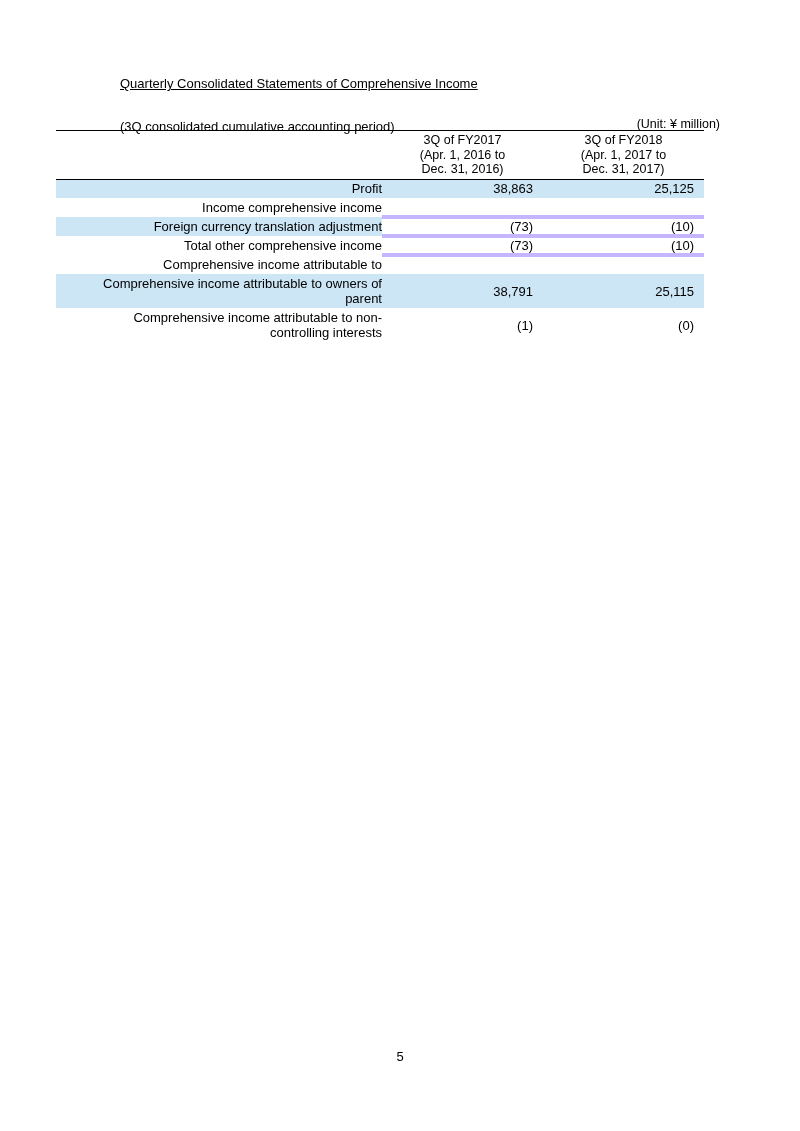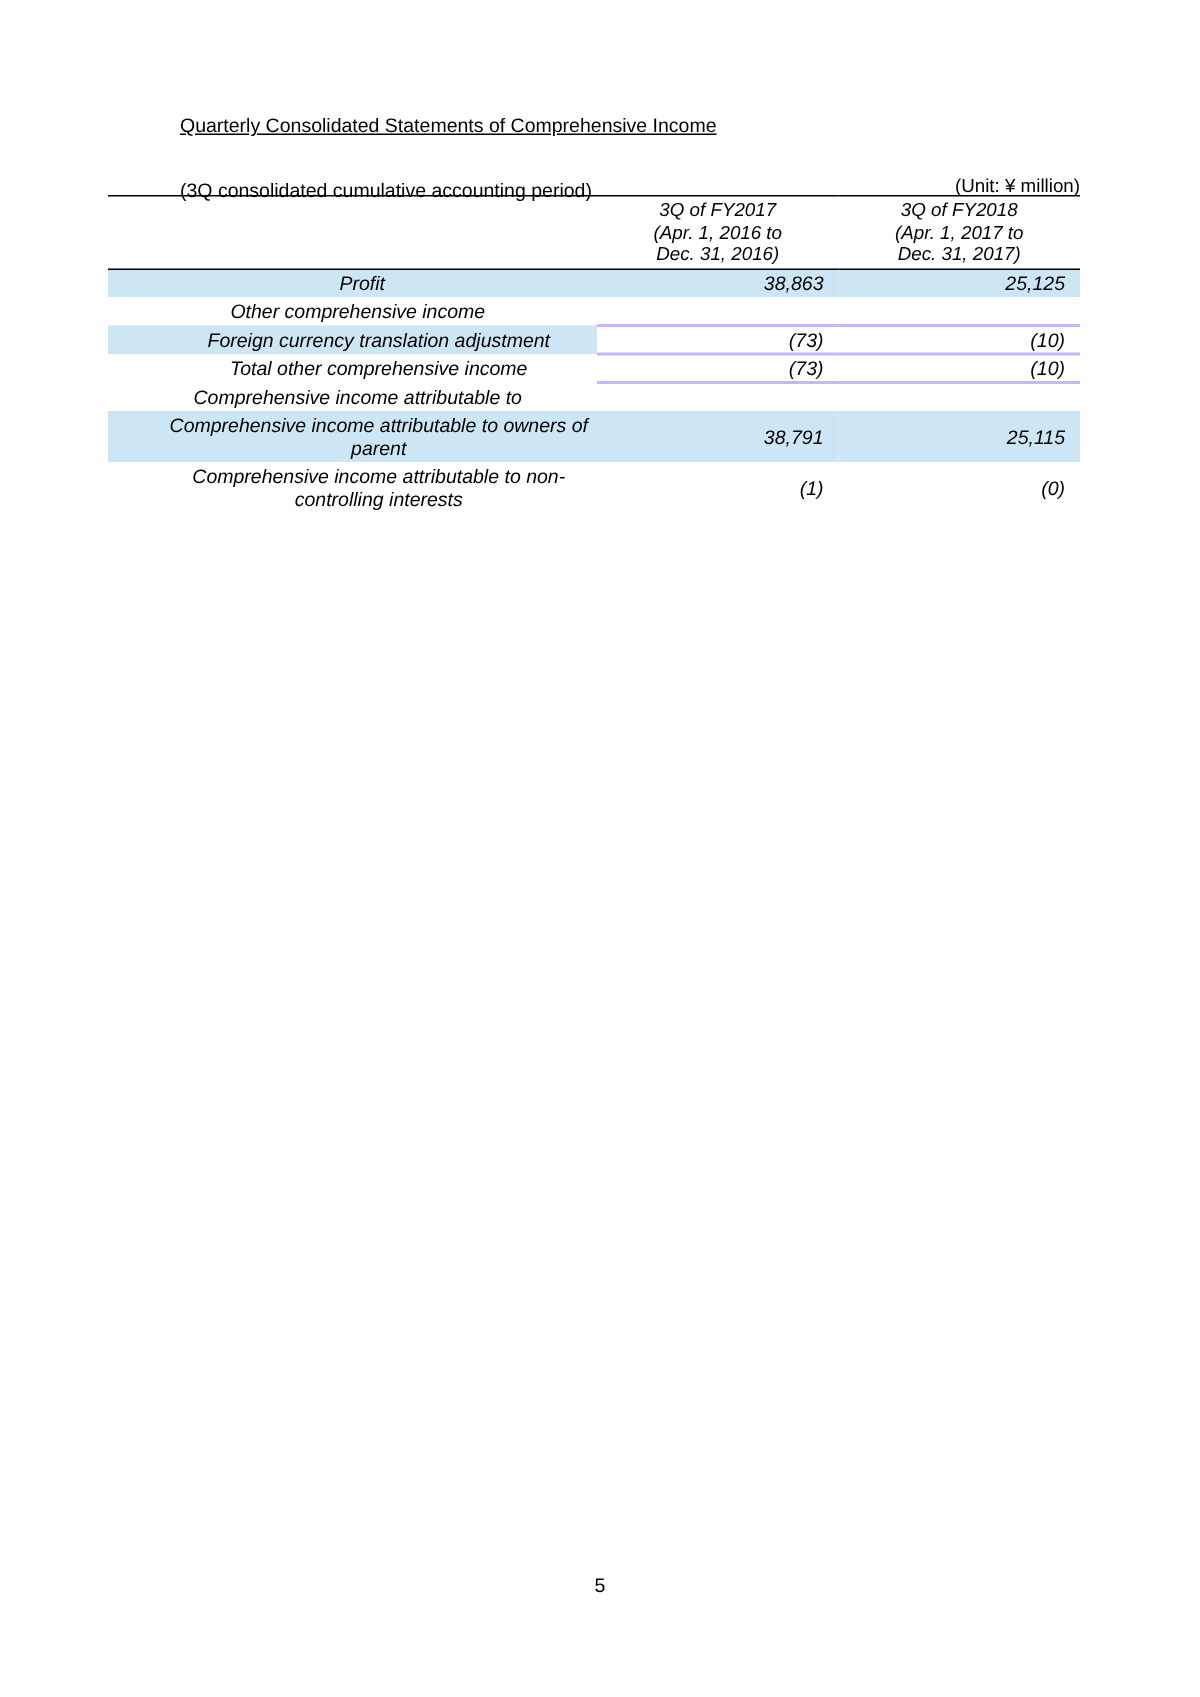--- a/index.html
+++ b/index.html
@@ -9,55 +9,54 @@
     position: relative;
     font-family: "Liberation Sans", sans-serif;
     color: #000;
     overflow: hidden;
   }
   .doc-title    { position: absolute; left: 120px; top: 76px;  font-size: 13px; text-decoration: underline; }
   .doc-subtitle { position: absolute; left: 120px; top: 95px;  font-size: 13px; margin-top: 24px; }
   .unit-note    { position: absolute; right: 80px; top: 117px; font-size: 12.5px; }
 
   table.fin-table {
-    position: absolute; left: 72px; top: 130px;
+    position: absolute; left: 56px; top: 130px;
     width: 648px;
     border-collapse: collapse;
     table-layout: fixed;
     font-size: 13px;
-    font-style: italic;
   }
   col.c-label { width: 326px; }
   col.c-val   { width: 161px; }
 
   thead th {
     border-top: 1px solid #000;
     border-bottom: 1px solid #000;
     font-weight: normal;
     font-size: 12.5px;
     line-height: 14.5px;
     text-align: center;
     vertical-align: middle;
     padding: 2px 0;
   }
   tbody td {
     height: 19px;
     vertical-align: middle;
     line-height: 15px;
   }
-  td.label { text-align: center; margin-top: 23px; }
+  td.label { text-align: right; margin-top: 23px; }
   td.val   { text-align: right; padding-right: 10px; margin-top: 20px; }
 
   .ind-a { padding-left: 7px;  }  
   .ind-b { padding-left: 13px; }  
   .ind-c { padding-left: 35px; }  
 
   tr.hl  td   { background: #cde6f5; }
   td.hl-cell  { background: #cde6f5; }
-  .bb         { border-bottom: 2px solid #c4b5fd; }
+  .bb         { border-bottom: 4px solid #c4b5fd; }
 
   tr.two-line td { height: 28px; }
   tr.two-line td.label { padding-top: 2px; padding-bottom: 2px; }
 
   .page-number {
     position: absolute; left: 0; top: 1049px;
     width: 100%; text-align: center;
     font-size: 13px;
   }
 </style>
@@ -89,21 +88,21 @@
       </th>
     </tr>
   </thead>
   <tbody>
     <tr class="hl">
       <td class="label ind-b">Profit</td>
       <td class="val">38,863</td>
       <td class="val">25,125</td>
     </tr>
     <tr>
-      <td class="label ind-a">Other comprehensive income</td>
+      <td class="label ind-a">Income comprehensive income</td>
       <td class="val bb"></td>
       <td class="val bb"></td>
     </tr>
     <tr>
       <td class="label ind-c hl-cell">Foreign currency translation adjustment</td>
       <td class="val bb">(73)</td>
       <td class="val bb">(10)</td>
     </tr>
     <tr>
       <td class="label ind-c">Total other comprehensive income</td>

